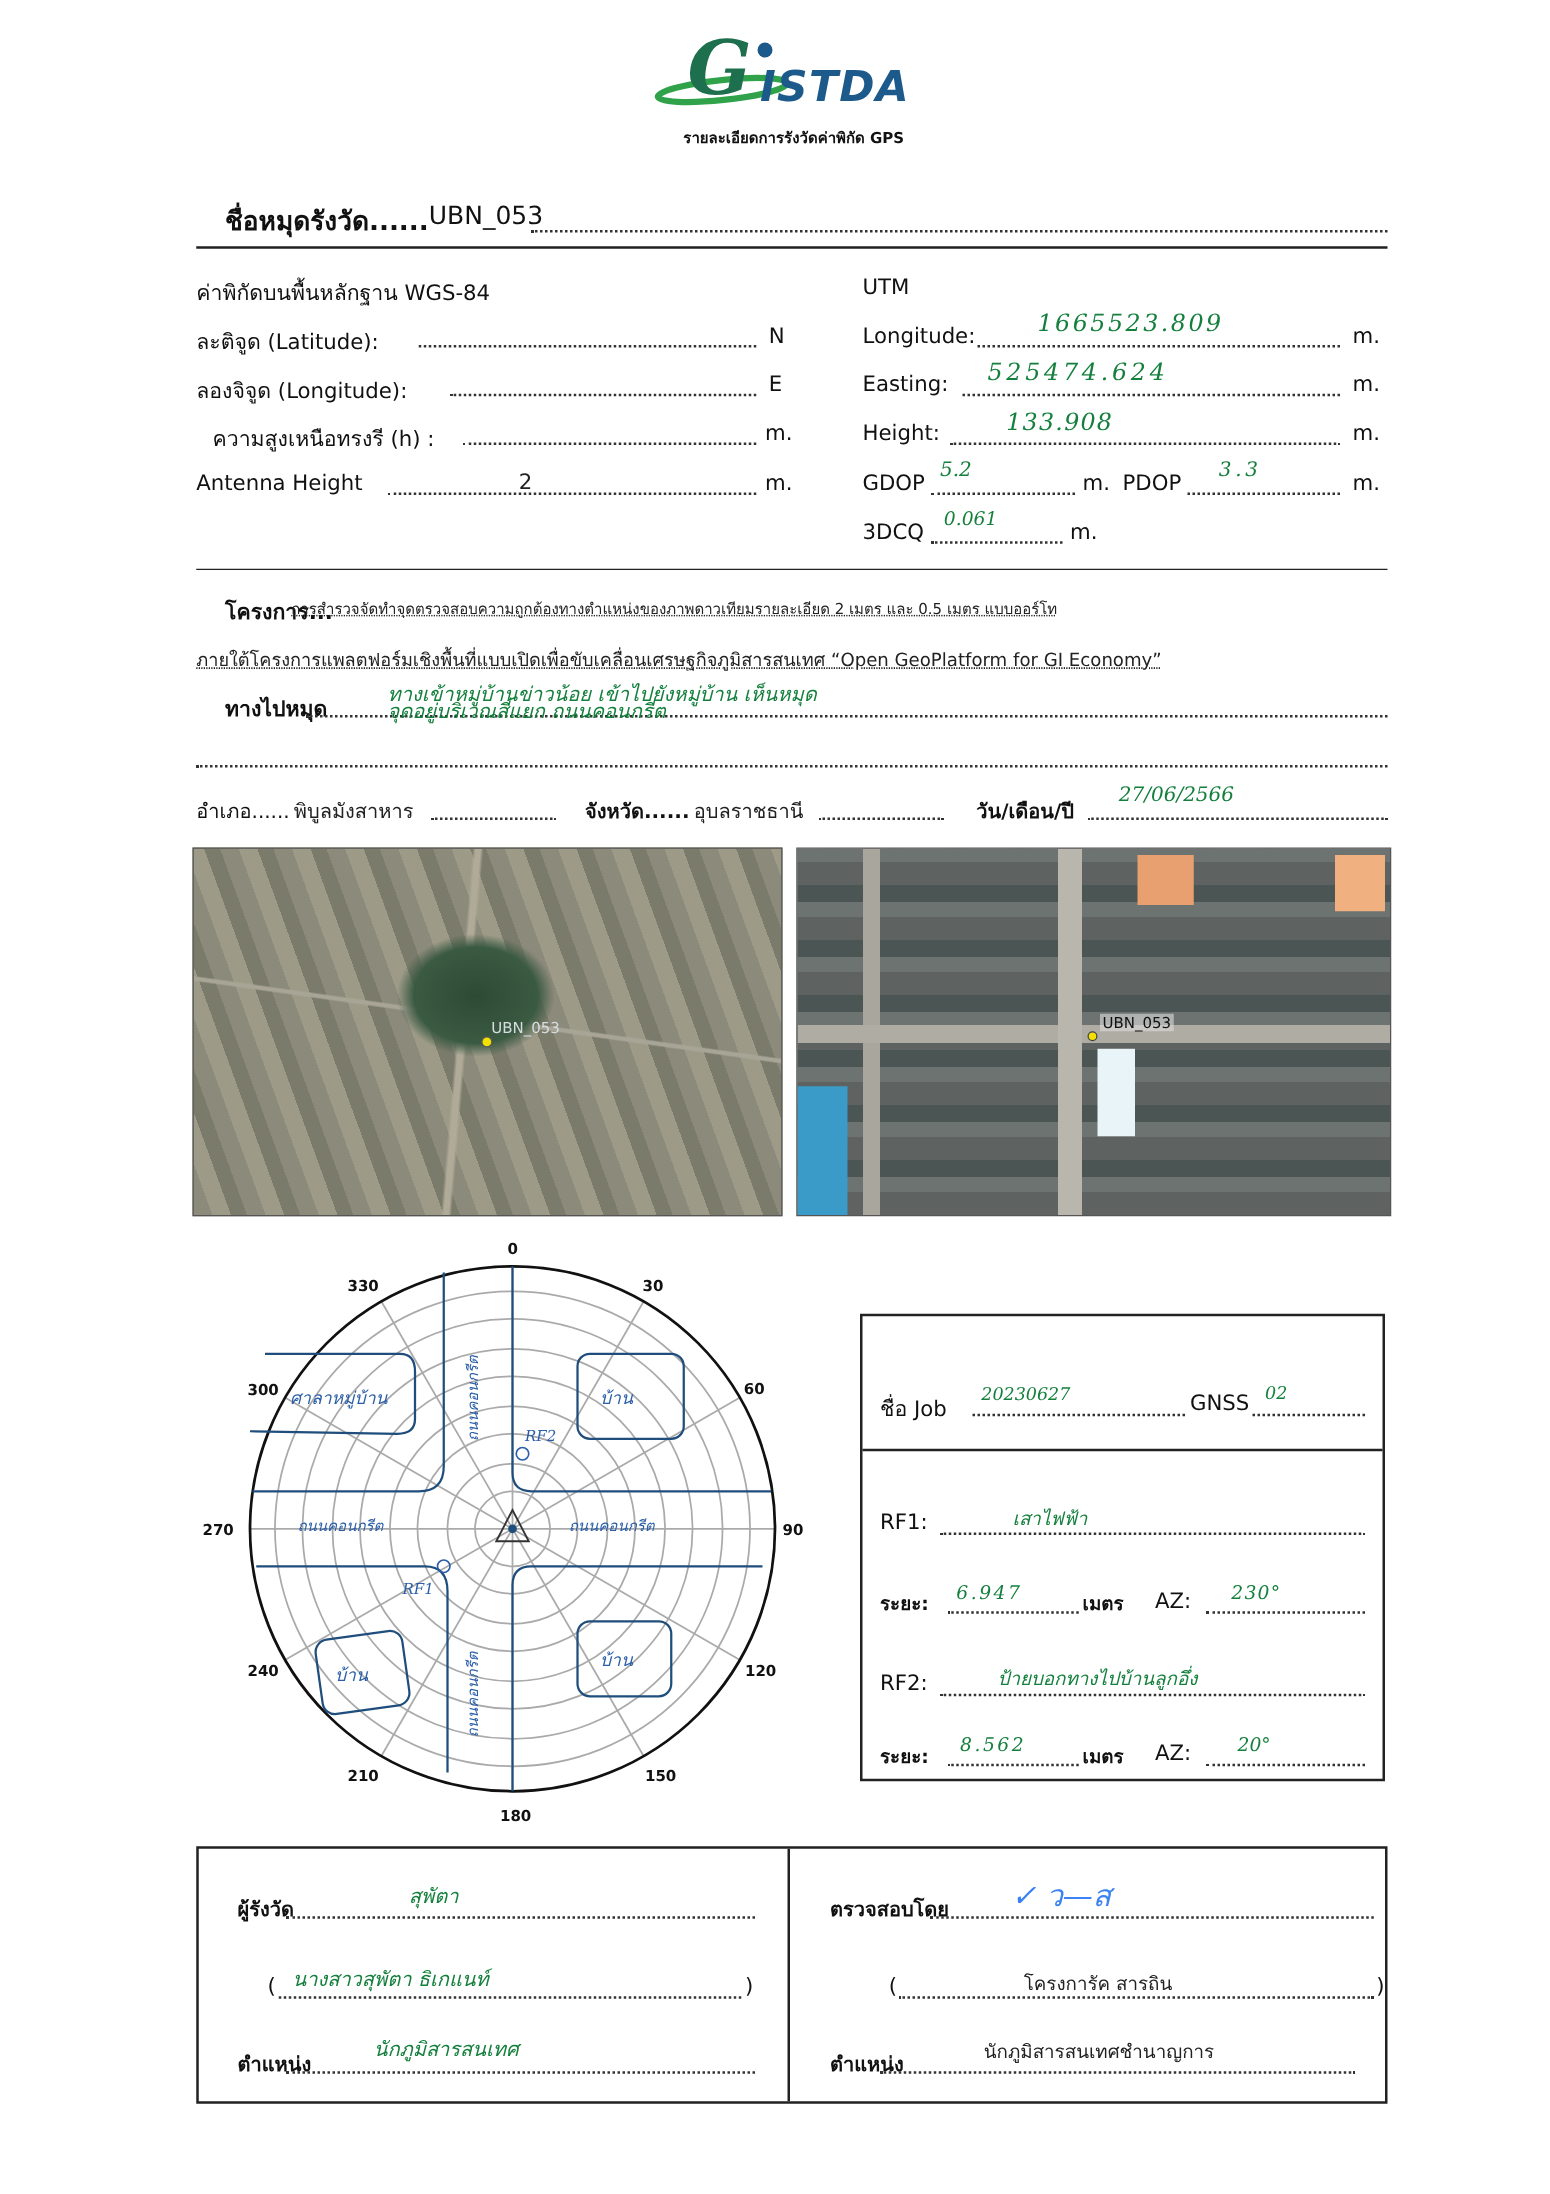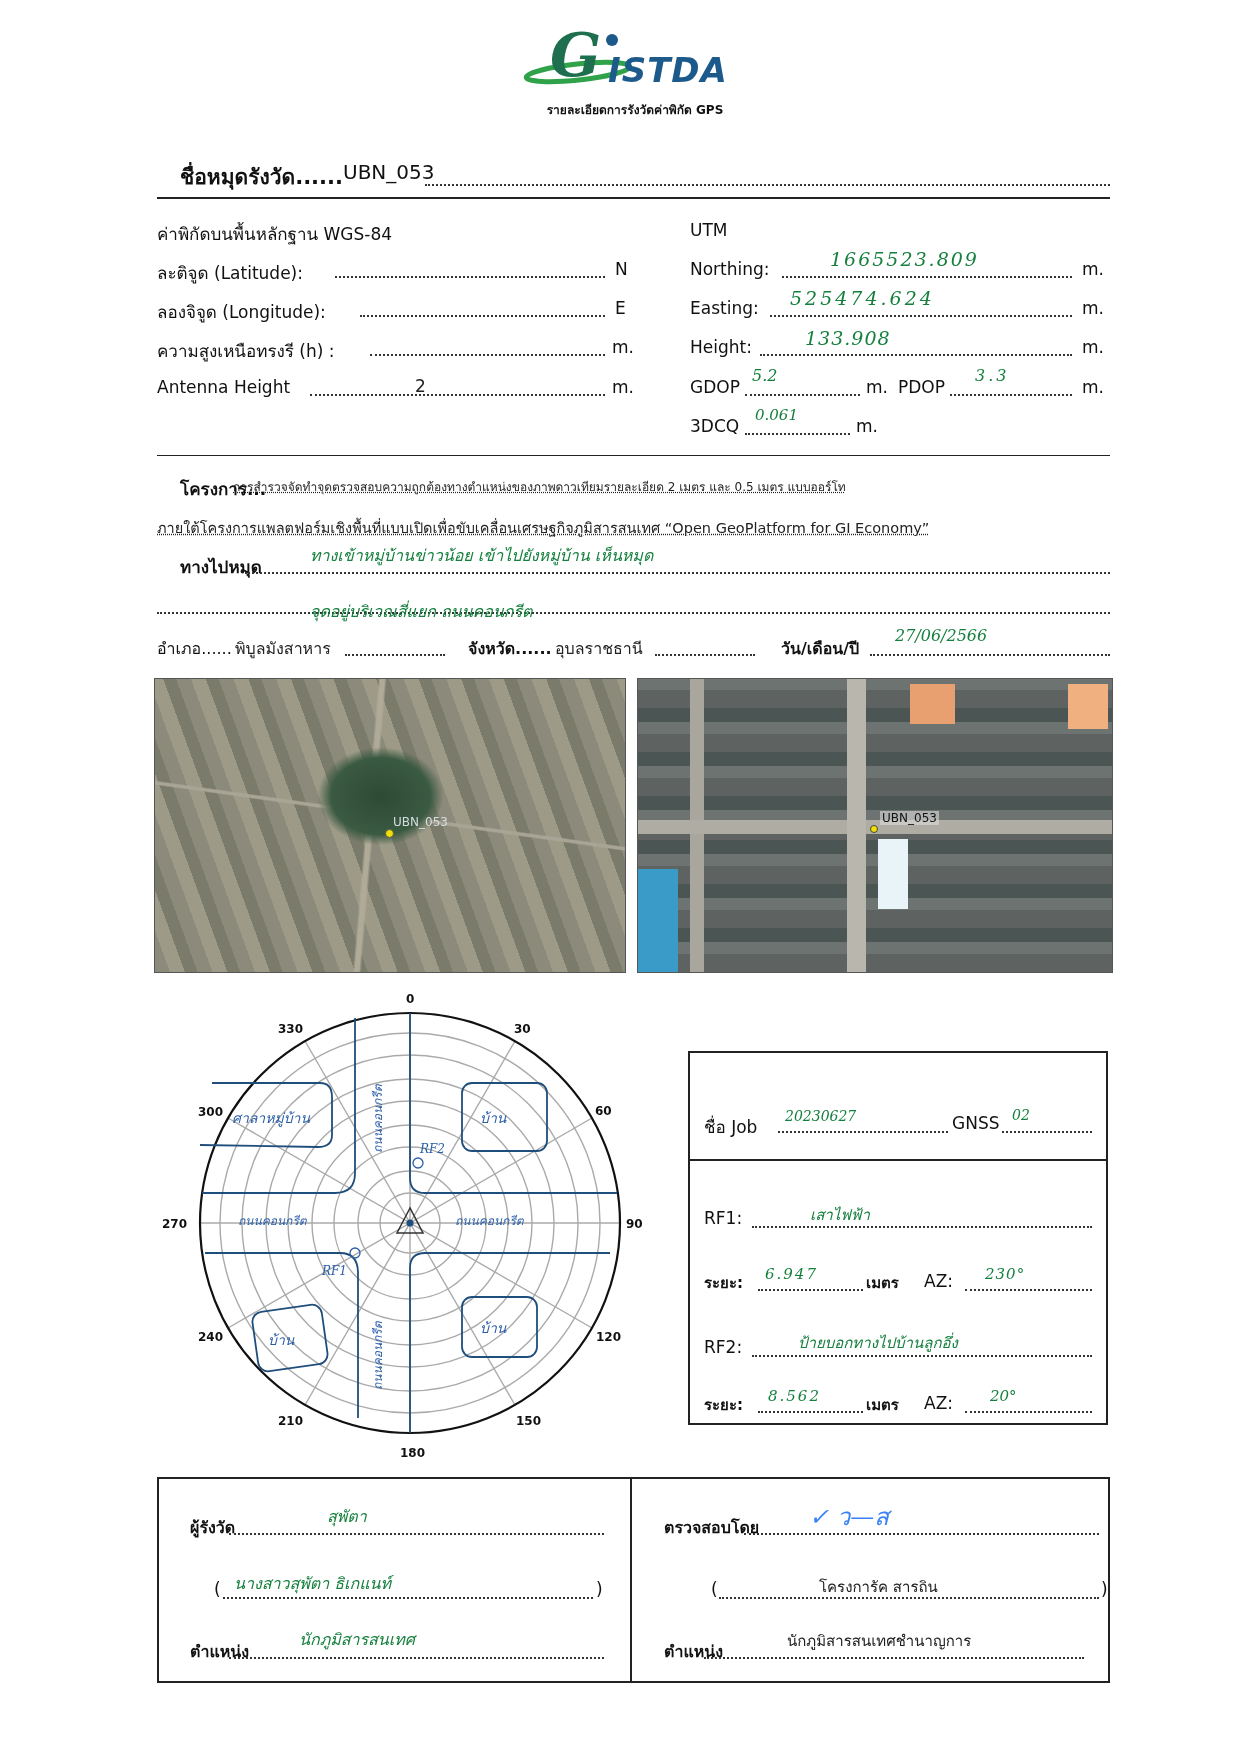--- a/index.html
+++ b/index.html
@@ -41,32 +41,32 @@
 <div class="abs lbl" style="left:157px; top:220px;">ค่าพิกัดบนพื้นหลักฐาน WGS-84</div>
 
 <div class="abs lbl" style="left:157px; top:259px;">ละติจูด (Latitude):</div>
 <div class="abs dots" style="left:335px; top:276px; width:270px;"></div>
 <div class="abs unit" style="left:615px; top:259px;">N</div>
 
 <div class="abs lbl" style="left:157px; top:298px;">ลองจิจูด (Longitude):</div>
 <div class="abs dots" style="left:360px; top:315px; width:245px;"></div>
 <div class="abs unit" style="left:615px; top:298px;">E</div>
 
-<div class="abs lbl" style="left:157px; top:337px;">ความสูงเหนือทรงรี (h) :</div>
+<div class="abs lbl" style="left:170px; top:337px;">ความสูงเหนือทรงรี (h) :</div>
 <div class="abs dots" style="left:370px; top:354px; width:235px;"></div>
 <div class="abs unit" style="left:612px; top:337px;">m.</div>
 
 <div class="abs lbl" style="left:157px; top:377px;">Antenna Height</div>
 <div class="abs dots" style="left:310px; top:394px; width:295px;"></div>
 <div class="abs typed" style="left:415px; top:376px;">2</div>
 <div class="abs unit" style="left:612px; top:377px;">m.</div>
 
 <div class="abs lbl" style="left:690px; top:220px;">UTM</div>
 
-<div class="abs lbl" style="left:690px; top:259px;">Northing:</div>
+<div class="abs lbl" style="left:690px; top:259px;">Longitude:</div>
 <div class="abs dots" style="left:782px; top:276px; width:290px;"></div>
 <div class="abs hand" style="left:830px; top:248px; letter-spacing:2px;">1665523.809</div>
 <div class="abs unit" style="left:1082px; top:259px;">m.</div>
 
 <div class="abs lbl" style="left:690px; top:298px;">Easting:</div>
 <div class="abs dots" style="left:770px; top:315px; width:302px;"></div>
 <div class="abs hand" style="left:790px; top:287px; letter-spacing:3px;">525474.624</div>
 <div class="abs unit" style="left:1082px; top:298px;">m.</div>
 
 <div class="abs lbl" style="left:690px; top:337px;">Height:</div>
@@ -91,21 +91,21 @@
 <div class="abs hline" style="left:157px; top:455px; width:953px; height:1px;"></div>
 
 <div class="abs lbl-bold" style="left:157px; top:475px; font-size:17px;">โครงการ...</div>
 <div class="abs proj-text" style="left:233px; top:477px; font-size:12px;">การสำรวจจัดทำจุดตรวจสอบความถูกต้องทางตำแหน่งของภาพดาวเทียมรายละเอียด 2 เมตร และ 0.5 เมตร แบบออร์โท</div>
 <div class="abs proj-text" style="left:157px; top:516px; font-size:14.5px;">ภายใต้โครงการแพลตฟอร์มเชิงพื้นที่แบบเปิดเพื่อขับเคลื่อนเศรษฐกิจภูมิสารสนเทศ “Open GeoPlatform for GI Economy”</div>
 
 <div class="abs lbl-bold" style="left:157px; top:553px; font-size:17px;">ทางไปหมุด</div>
 <div class="abs dots" style="left:245px; top:572px; width:865px;"></div>
 <div class="abs hand" style="left:310px; top:543px; font-size:16px;">ทางเข้าหมู่บ้านข่าวน้อย   เข้าไปยังหมู่บ้าน เห็นหมุด</div>
 <div class="abs dots" style="left:157px; top:612px; width:953px;"></div>
-<div class="abs hand" style="left:310px; top:599px; font-size:16px;text-align:center;">จุดอยู่บริเวณสี่แยก ถนนคอนกรีต</div>
+<div class="abs hand" style="left:310px; top:556px; font-size:16px;text-align:center;">จุดอยู่บริเวณสี่แยก ถนนคอนกรีต</div>
 
 <div class="abs lbl" style="left:157px; top:636px; font-size:16px;">อำเภอ......</div>
 <div class="abs typed" style="left:235px; top:636px; font-size:16px;">พิบูลมังสาหาร</div>
 <div class="abs dots" style="left:345px; top:654px; width:100px;"></div>
 <div class="abs lbl-bold" style="left:445px; top:636px; font-size:16px;">จังหวัด......</div>
 <div class="abs typed" style="left:555px; top:636px; font-size:16px;">อุบลราชธานี</div>
 <div class="abs dots" style="left:655px; top:654px; width:100px;"></div>
 <div class="abs lbl-bold" style="left:758px; top:636px; font-size:16px;">วัน/เดือน/ปี</div>
 <div class="abs dots" style="left:870px; top:654px; width:240px;"></div>
 <div class="abs hand" style="left:895px; top:626px; font-size:16px;">27/06/2566</div>

